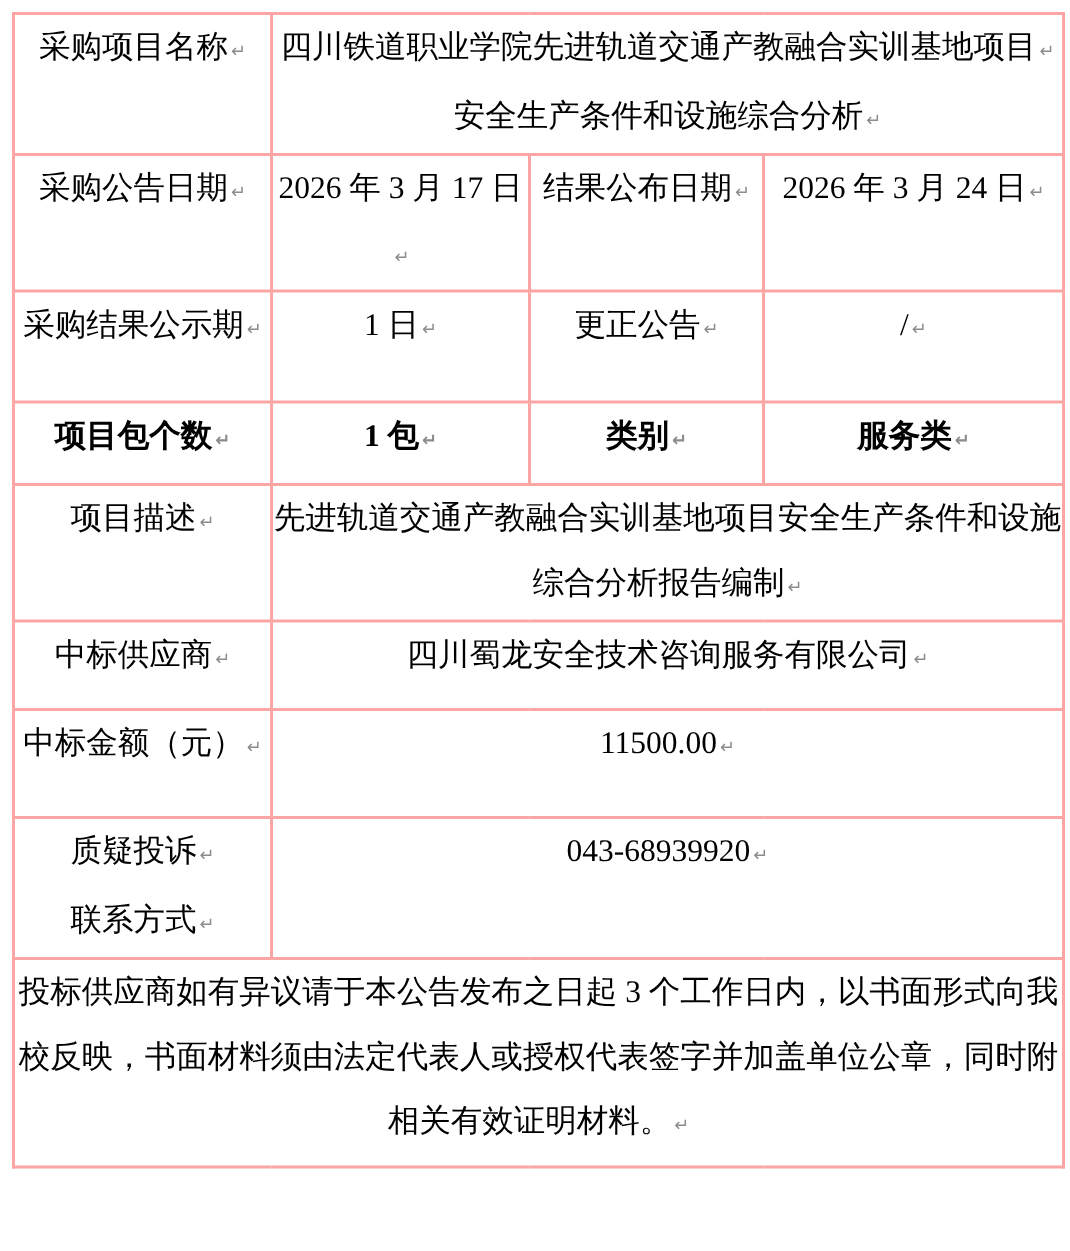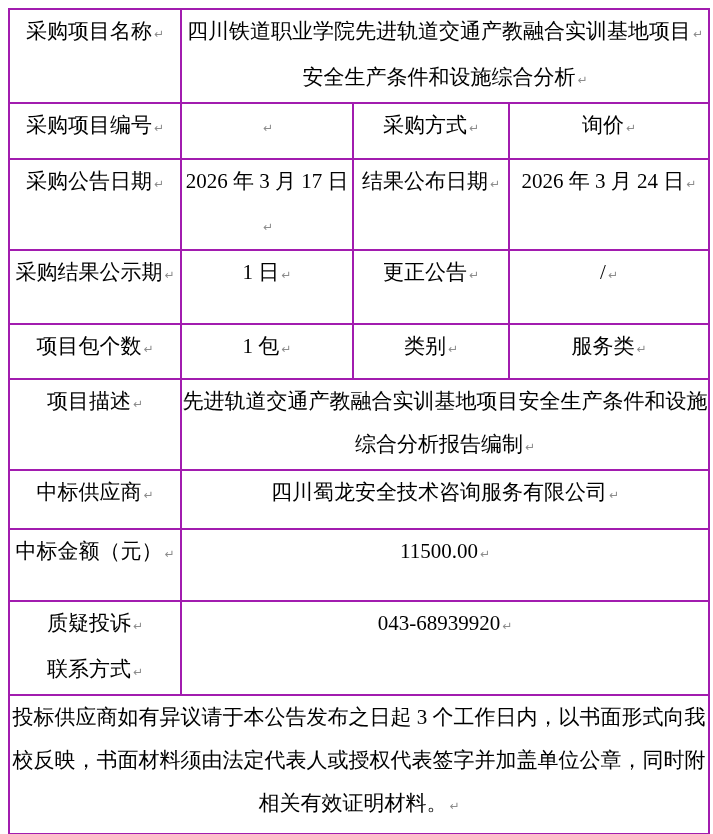--- a/index.html
+++ b/index.html
@@ -18,34 +18,34 @@
   .page {
     position: relative;
     padding: 8px 0 0 8px;
   }
   table.doc {
     border-collapse: collapse;
     table-layout: fixed;
     width: 700px;
   }
   table.doc td {
-    border: 2px solid #a21caf;
+    border: 2px solid #fca5a5;
     vertical-align: top;
     text-align: center;
     font-size: 21px;
     line-height: 43px;
     padding: 0;
     position: relative;
     word-break: break-all;
   }
   tr.r1  { height: 85px; }
   tr.r2  { height: 56px; }
   tr.r3  { height: 68px; }
   tr.r4  { height: 74px; }
-  tr.r5  { height: 55px; }
+  tr.r5  { height: 55px; font-weight: bold; }
   tr.r6  { height: 80px; }
   tr.r7  { height: 59px; }
   tr.r8  { height: 72px; }
   tr.r9  { height: 91px; }
   tr.r10 { height: 45px; }
   tr.r11 { height: 139px; }
   td.footer-cell {
     text-align: justify;
     font-size: 19.5px;
     line-height: 46px;
@@ -76,35 +76,20 @@
         <td>
           <span>采购项目名称</span><span class="pm">↵</span>
         </td>
         <td colspan="3">
           <div class="line"><span>四川铁道职业学院先进轨道交通产教融合实训基地项目</span><span class="pm">↵</span></div>
           <div class="line"><span>安全生产条件和设施综合分析</span><span class="pm">↵</span></div>
 
         </td>
       </tr>
 
-      <tr class="r2">
-        <td>
-          <span>采购项目编号</span><span class="pm">↵</span>
-        </td>
-        <td>
-          <span></span><span class="pm">↵</span>
-        </td>
-        <td>
-          <span>采购方式</span><span class="pm">↵</span>
-        </td>
-        <td>
-          <span>询价</span><span class="pm">↵</span>
-          
-        </td>
-      </tr>
 
       <tr class="r3">
         <td>
           <span>采购公告日期</span><span class="pm">↵</span>
         </td>
         <td>
           <span>2026 年 3 月 17 日</span><span class="pm">↵</span>
         </td>
         <td>
           <span>结果公布日期</span><span class="pm">↵</span>

